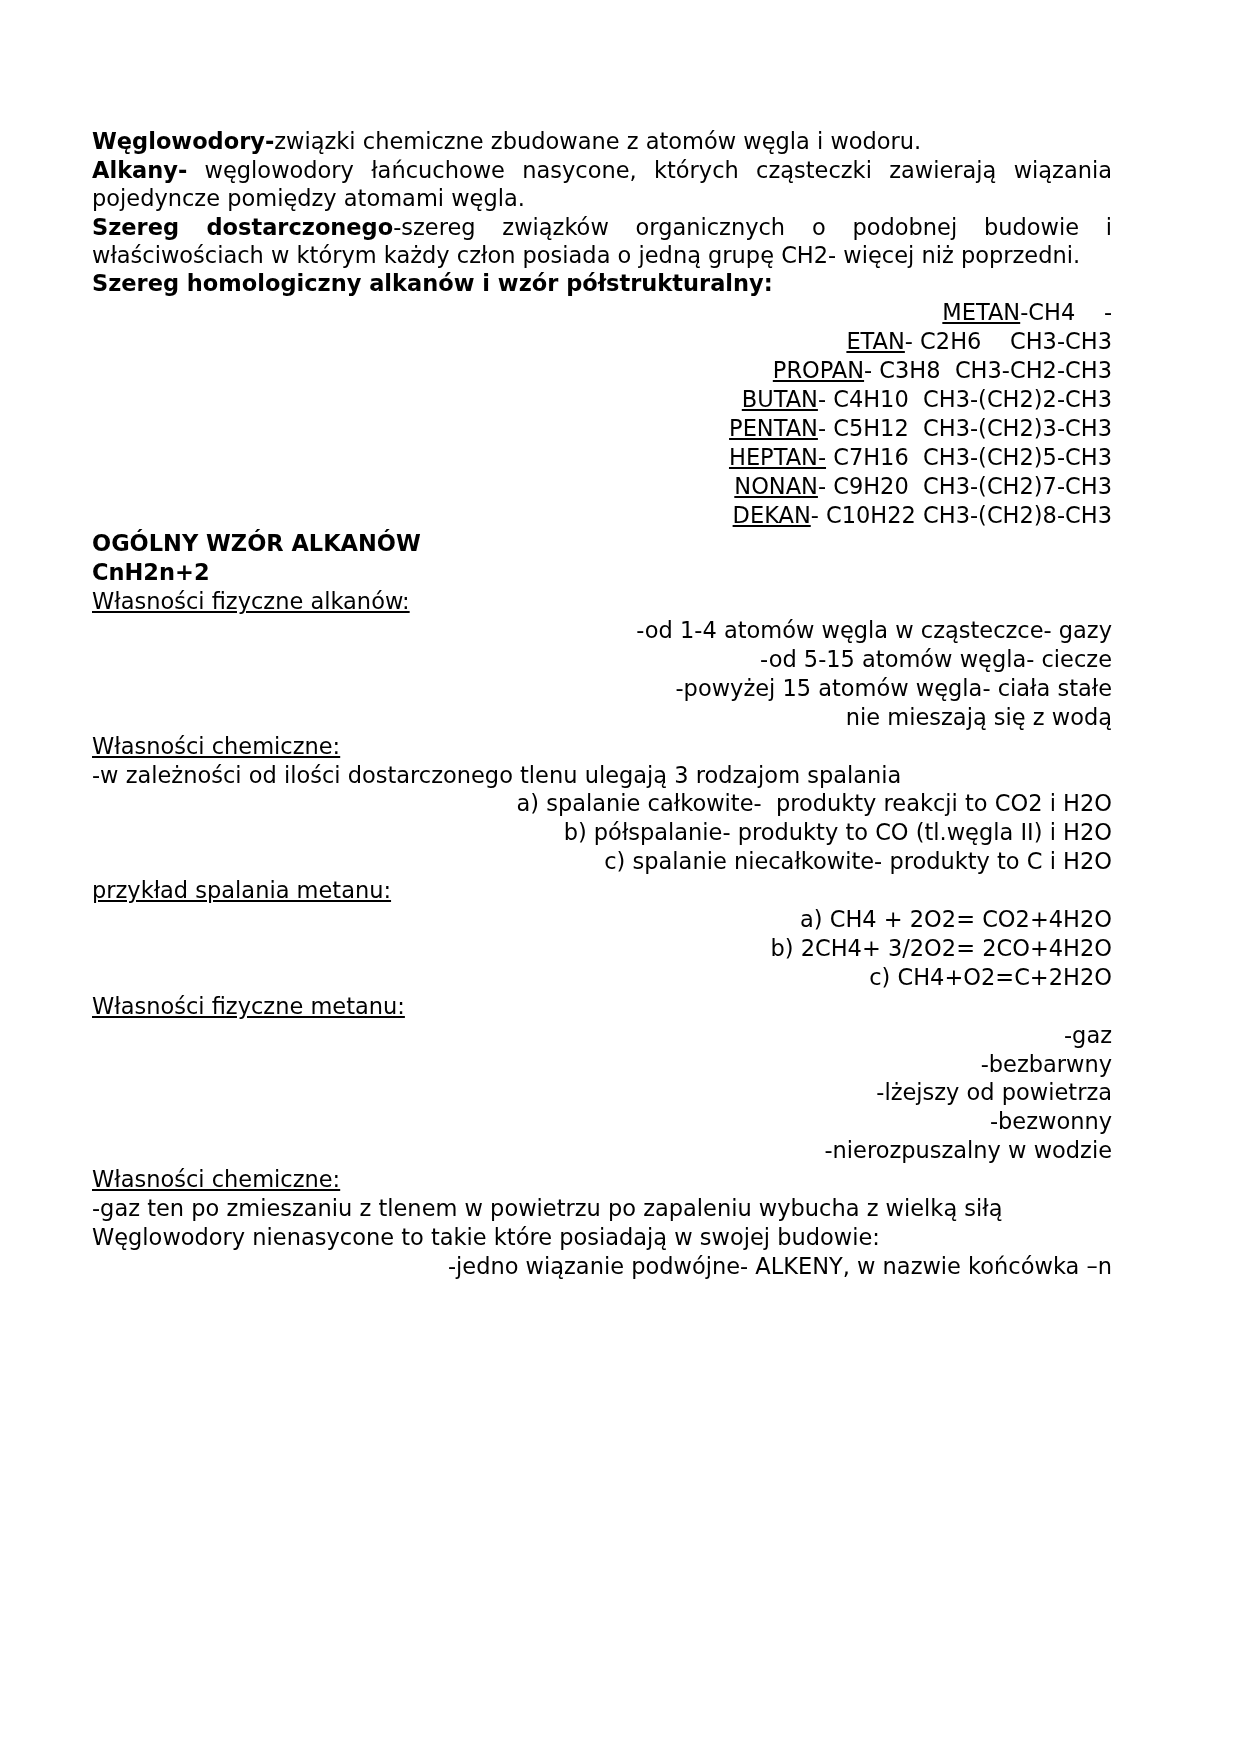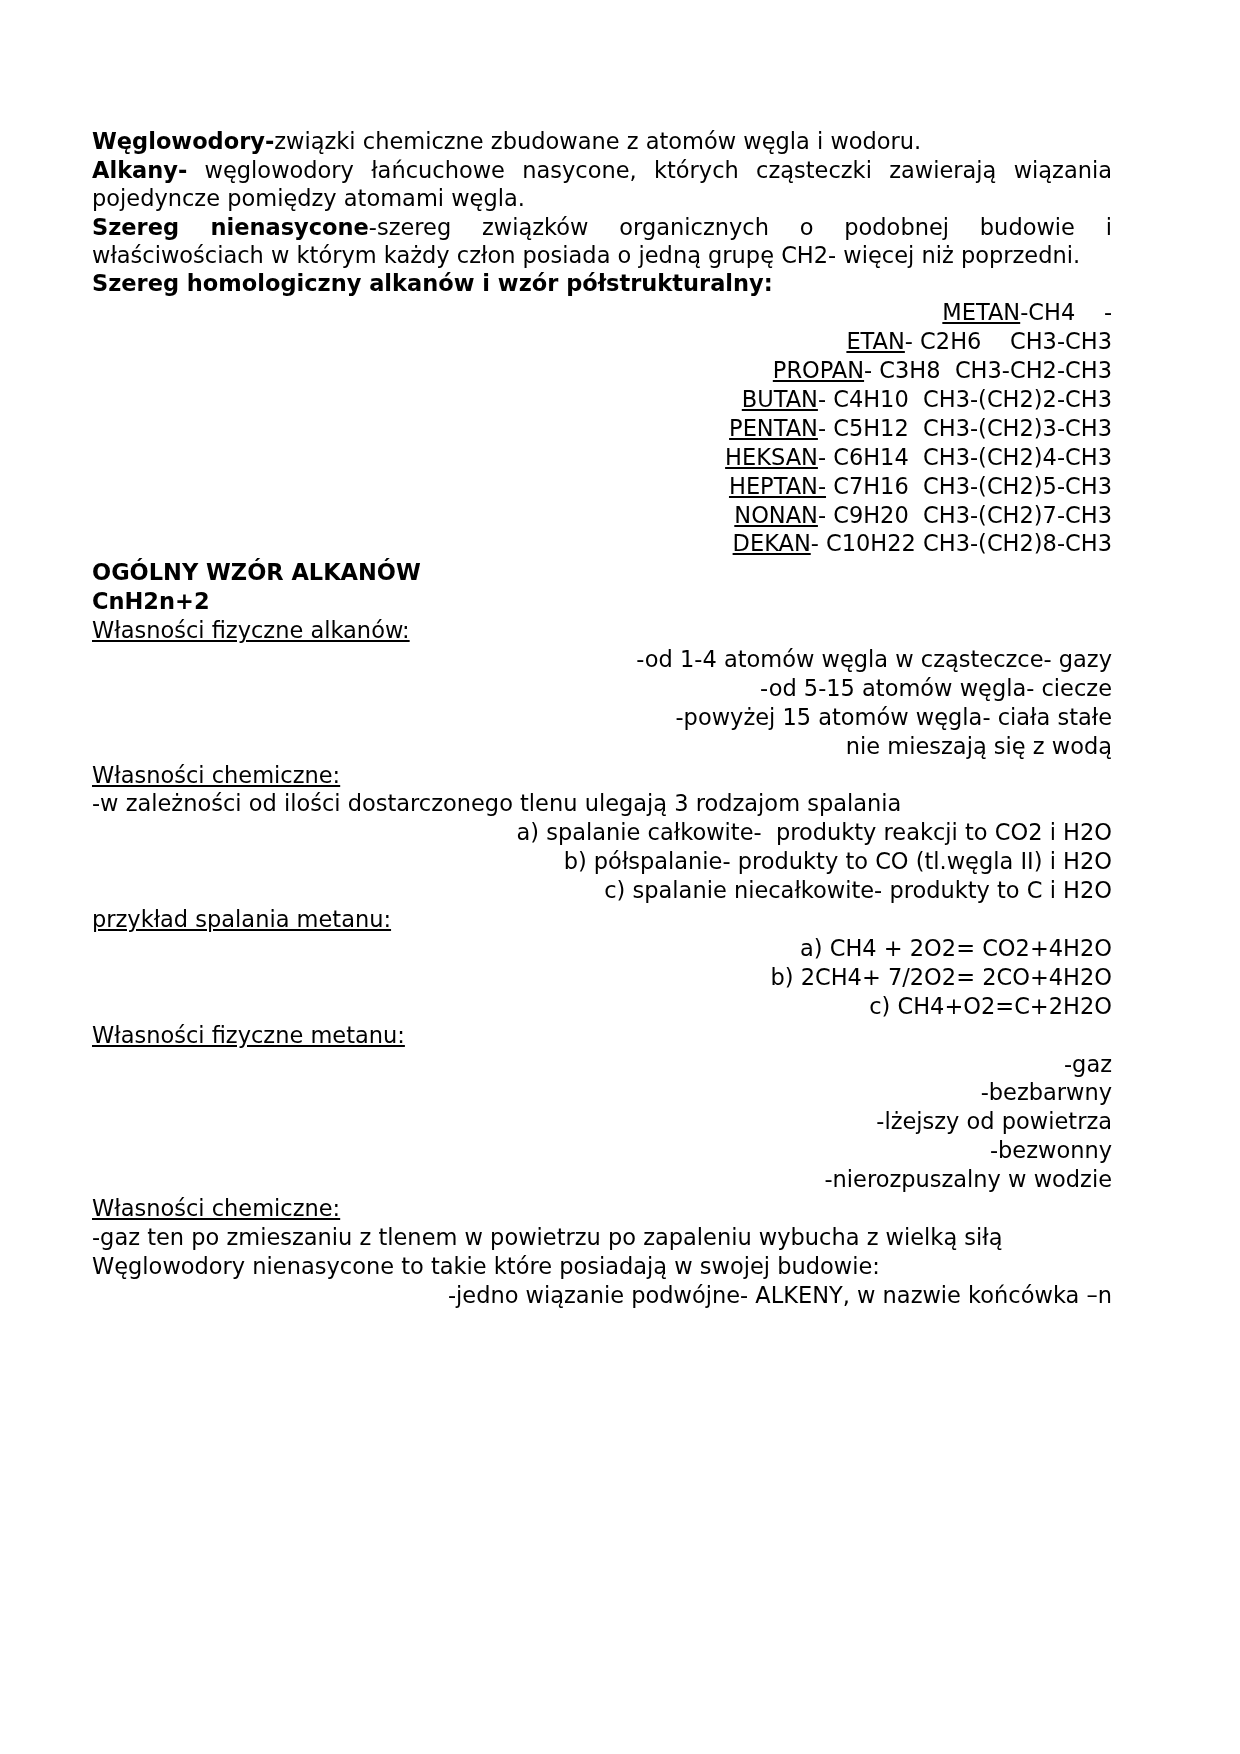--- a/index.html
+++ b/index.html
@@ -38,35 +38,34 @@
 </head>
 <body>
 
 <div class="page">
   <div class="doc">
 
     <p class="just"><span class="b">Węglowodory-</span><span>związki chemiczne zbudowane z atomów węgla i wodoru.</span></p>
 
     <p class="just"><span class="b">Alkany-</span><span> węglowodory łańcuchowe nasycone, których cząsteczki zawierają wiązania pojedyncze pomiędzy atomami węgla.</span></p>
 
-    <p class="just"><span class="b">Szereg nienasycone</span><span>-szereg związków organicznych o podobnej budowie i właściwościach w którym każdy człon posiada o jedną grupę CH2- więcej niż poprzedni.</span></p>
+    <p class="just"><span class="b">Szereg dostarczonego</span><span>-szereg związków organicznych o podobnej budowie i właściwościach w którym każdy człon posiada o jedną grupę CH2- więcej niż poprzedni.</span></p>
 
     <p class="b">Szereg homologiczny alkanów i wzór półstrukturalny:</p>
 
     <p class="line"><span class="u">METAN</span><span class="line">-CH4    -</span></p>
 
     <p class="line"><span class="u">ETAN</span><span class="line">- C2H6    CH3-CH3</span></p>
 
     <p class="line"><span class="u">PROPAN</span><span class="line">- C3H8  CH3-CH2-CH3</span></p>
 
     <p class="line"><span class="u">BUTAN</span><span class="line">- C4H10  CH3-(CH2)2-CH3</span></p>
 
     <p class="line"><span class="u">PENTAN</span><span class="line">- C5H12  CH3-(CH2)3-CH3</span></p>
 
-    <p class="line"><span class="u">HEKSAN</span><span class="line">- C6H14  CH3-(CH2)4-CH3</span></p>
 
     <p class="line"><span class="u">HEPTAN-</span><span class="line"> C7H16  CH3-(CH2)5-CH3</span></p>
 
 
     <p class="line"><span class="u">NONAN</span><span class="line">- C9H20  CH3-(CH2)7-CH3</span></p>
 
     <p class="line"><span class="u">DEKAN</span><span class="line">- C10H22 CH3-(CH2)8-CH3</span></p>
 
     <p class="b">OGÓLNY WZÓR ALKANÓW</p>
     <p class="b">CnH2n+2</p>
@@ -82,21 +81,21 @@
 
     <p class="just">-w zależności od ilości dostarczonego tlenu ulegają 3 rodzajom spalania</p>
 
     <p class="line">a) spalanie całkowite-  produkty reakcji to CO2 i H2O</p>
     <p class="line">b) półspalanie- produkty to CO (tl.węgla II) i H2O</p>
     <p class="line">c) spalanie niecałkowite- produkty to C i H2O</p>
 
     <p><span class="u">przykład spalania metanu:</span></p>
 
     <p class="line">a) CH4 + 2O2= CO2+4H2O</p>
-    <p class="line">b) 2CH4+ 7/2O2= 2CO+4H2O</p>
+    <p class="line">b) 2CH4+ 3/2O2= 2CO+4H2O</p>
     <p class="line">c) CH4+O2=C+2H2O</p>
 
     <p><span class="u">Własności fizyczne metanu:</span></p>
 
     <p class="line">-gaz</p>
     <p class="line">-bezbarwny</p>
     <p class="line">-lżejszy od powietrza</p>
     <p class="line">-bezwonny</p>
     <p class="line">-nierozpuszalny w wodzie</p>
 

